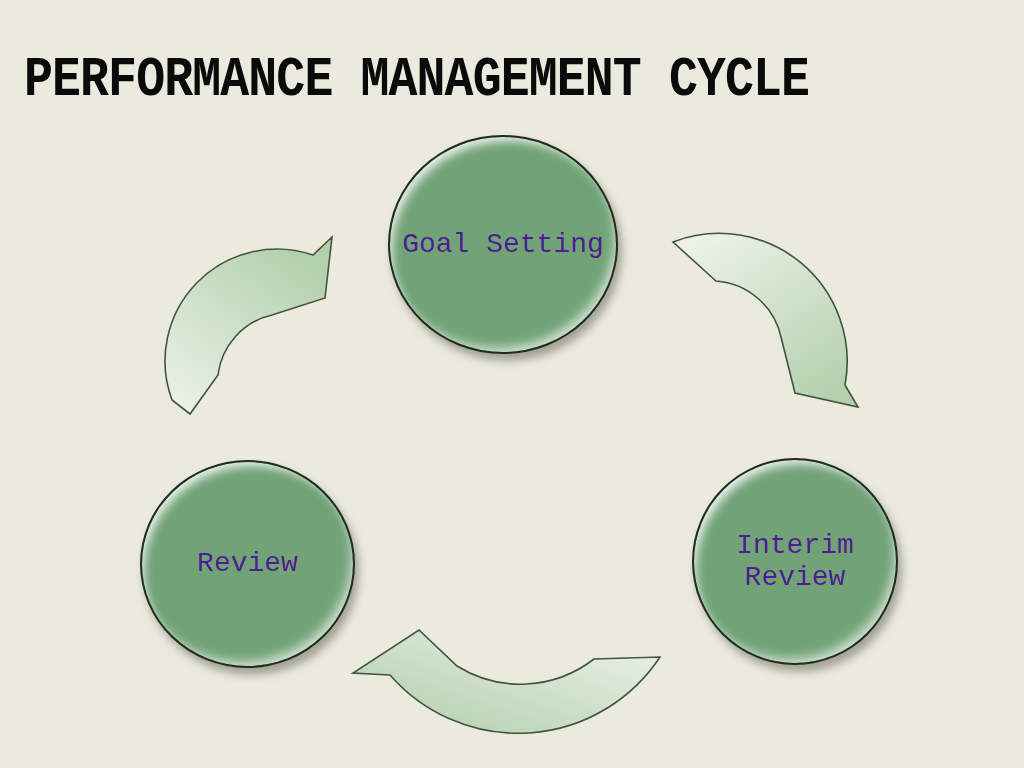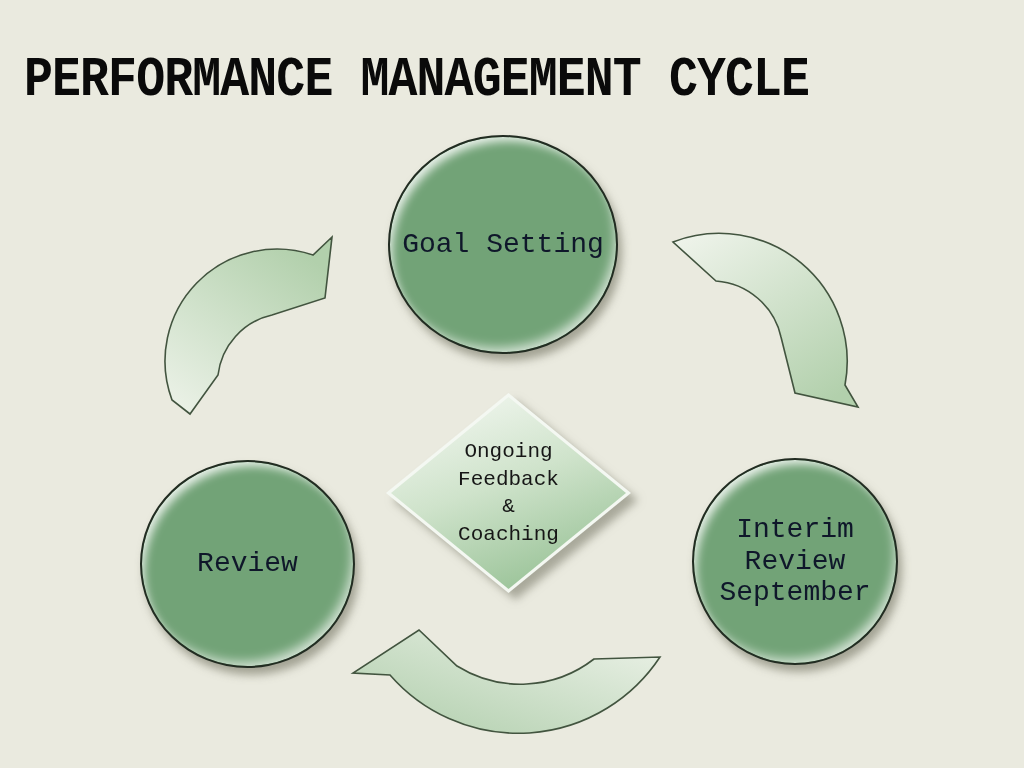--- a/index.html
+++ b/index.html
@@ -28,21 +28,21 @@
   .node {
     position: absolute;
     border-radius: 50%;
     background: #72a377;
     border: 2px solid #222c22;
     box-sizing: border-box;
     display: flex;
     align-items: center;
     justify-content: center;
     text-align: center;
-    color: #0f172a;
+    color: #4c1d95;
     font-size: 28px;
     line-height: 1.12;
     box-shadow:
       4px 7px 9px rgba(105,105,88,0.55),
       inset 6px 8px 10px -4px rgba(255,255,255,0.85),
       inset -6px -9px 11px -5px rgba(255,255,255,0.70);
   }
   .node-top   { left: 388px; top: 135px; width: 230px; height: 219px; }
   .node-left  { left: 140px; top: 460px; width: 215px; height: 208px; }
   .node-right { left: 692px; top: 458px; width: 206px; height: 207px; }
@@ -115,29 +115,17 @@
   <div class="node node-left">
     <div>
       <span class="line">Review</span>
     </div>
   </div>
 
   <div class="node node-right">
     <div>
       <span class="line">Interim</span>
       <span class="line">Review</span>
-      <span class="line">September</span>
     </div>
   </div>
 
-  <div class="diamond-wrap">
-    <div class="diamond-outer"></div>
-    <div class="diamond-inner">
-      <div class="diamond-text">
-        <span class="line">Ongoing</span>
-        <span class="line">Feedback</span>
-        <span class="line">&amp;</span>
-        <span class="line">Coaching</span>
-      </div>
-    </div>
-  </div>
 
 </div>
 
 </body></html>

